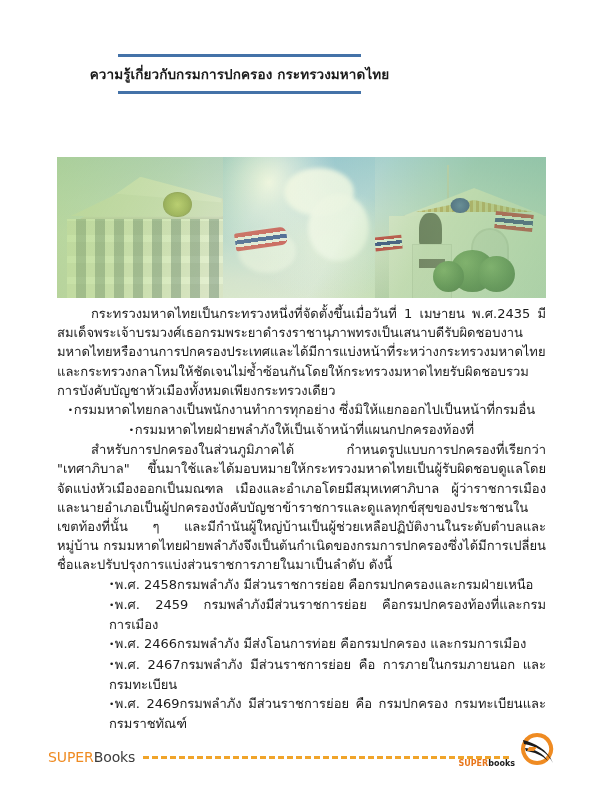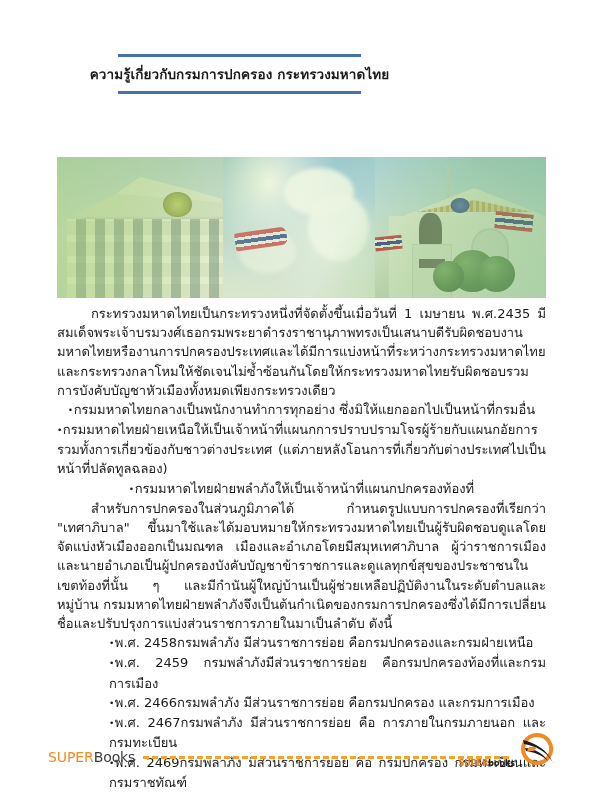--- a/index.html
+++ b/index.html
@@ -458,30 +458,29 @@
     <div class="banner-overlay2"></div>
   </div>
 
   <div class="body-text">
 
     <p class="para">กระทรวงมหาดไทยเป็นกระทรวงหนึ่งที่จัดตั้งขึ้นเมื่อวันที่ 1 เมษายน พ.ศ.2435 มีสมเด็จพระเจ้าบรมวงศ์เธอกรมพระยาดำรงราชานุภาพทรงเป็นเสนาบดีรับผิดชอบงานมหาดไทยหรืองานการปกครองประเทศและได้มีการแบ่งหน้าที่ระหว่างกระทรวงมหาดไทยและกระทรวงกลาโหมให้ชัดเจนไม่ซ้ำซ้อนกันโดยให้กระทรวงมหาดไทยรับผิดชอบรวมการบังคับบัญชาหัวเมืองทั้งหมดเพียงกระทรวงเดียว</p>
 
 
     <p class="bullet-center dot">กรมมหาดไทยกลางเป็นพนักงานทำการทุกอย่าง ซึ่งมิให้แยกออกไปเป็นหน้าที่กรมอื่น</p>
 
-    <p class="bullet-run dot">กรมมหาดไทยฝ่ายเหนือให้เป็นเจ้าหน้าที่แผนกการปราบปรามโจรผู้ร้ายกับแผนกอัยการรวมทั้งการเกี่ยวข้องกับชาวต่างประเทศ (แต่ภายหลังโอนการที่เกี่ยวกับต่างประเทศไปเป็นหน้าที่ปลัดทูลฉลอง)</p>
 
     <p class="bullet-center dot">กรมมหาดไทยฝ่ายพลำภังให้เป็นเจ้าหน้าที่แผนกปกครองท้องที่</p>
 
     <p class="para">สำหรับการปกครองในส่วนภูมิภาคได้ กำหนดรูปแบบการปกครองที่เรียกว่า "เทศาภิบาล" ขึ้นมาใช้และได้มอบหมายให้กระทรวงมหาดไทยเป็นผู้รับผิดชอบดูแลโดยจัดแบ่งหัวเมืองออกเป็นมณฑล เมืองและอำเภอโดยมีสมุหเทศาภิบาล ผู้ว่าราชการเมืองและนายอำเภอเป็นผู้ปกครองบังคับบัญชาข้าราชการและดูแลทุกข์สุขของประชาชนในเขตท้องที่นั้น ๆ และมีกำนันผู้ใหญ่บ้านเป็นผู้ช่วยเหลือปฏิบัติงานในระดับตำบลและหมู่บ้าน  กรมมหาดไทยฝ่ายพลำภังจึงเป็นต้นกำเนิดของกรมการปกครองซึ่งได้มีการเปลี่ยนชื่อและปรับปรุงการแบ่งส่วนราชการภายในมาเป็นลำดับ ดังนี้</p>
 
     <ul class="year-list">
       <li class="dot">พ.ศ. 2458กรมพลำภัง มีส่วนราชการย่อย คือกรมปกครองและกรมฝ่ายเหนือ</li>
       <li class="dot">พ.ศ. 2459 กรมพลำภังมีส่วนราชการย่อย คือกรมปกครองท้องที่และกรมการเมือง</li>
-      <li class="dot">พ.ศ. 2466กรมพลำภัง มีส่วนราชการย่อย คือกรมปกครอง และกรมการเมือง</li>
+      <li class="dot">พ.ศ. 2466กรมพลำภัง มีส่งโอนการท่อย คือกรมปกครอง และกรมการเมือง</li>
       <li class="dot">พ.ศ. 2467กรมพลำภัง มีส่วนราชการย่อย คือ การภายในกรมภายนอก และกรมทะเบียน</li>
       <li class="dot">พ.ศ. 2469กรมพลำภัง มีส่วนราชการย่อย คือ กรมปกครอง กรมทะเบียนและกรมราชทัณฑ์</li>
     </ul>
 
   </div>
 
   <div class="footer">
     <div class="footer-inner">
       <div class="footer-wordmark">
         <span class="wm-super">SUPER</span><span class="wm-books">Books</span>

